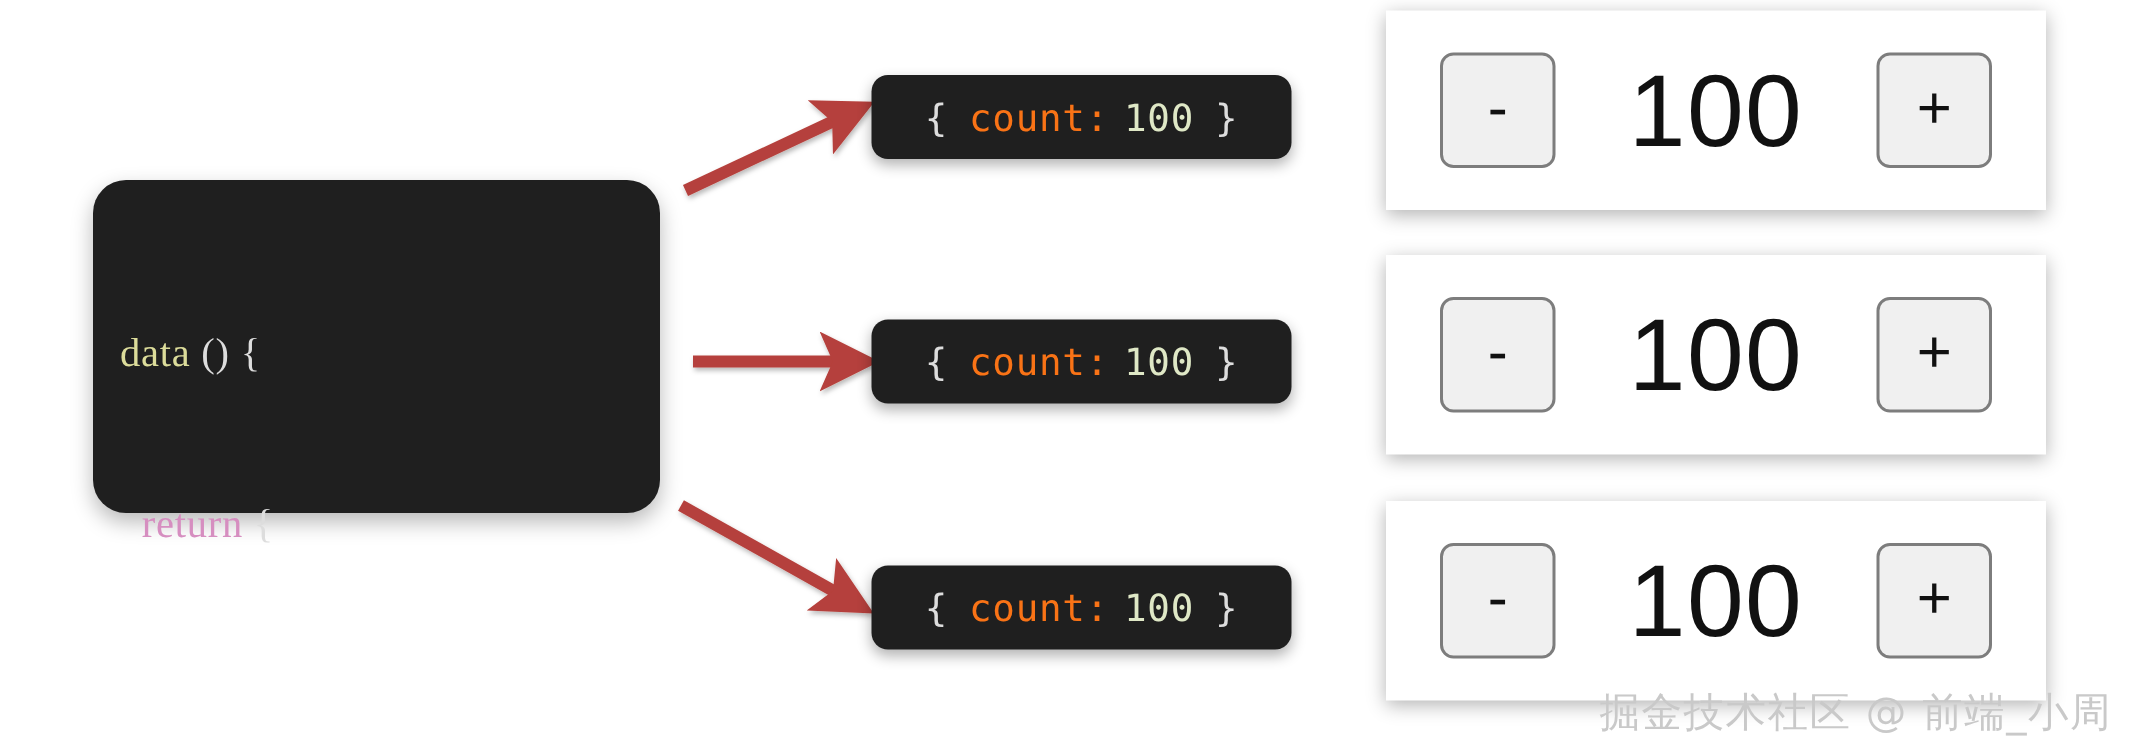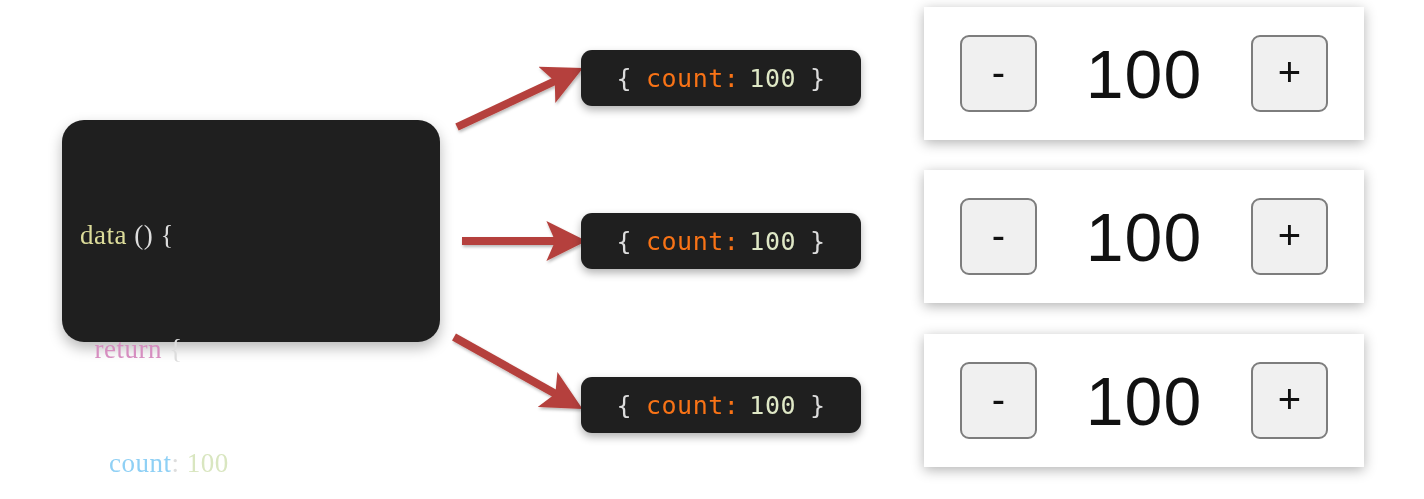--- a/index.html
+++ b/index.html
@@ -141,21 +141,20 @@
   }
 </style>
 </head>
 <body>
 
 <div id="stage">
 
   <div class="code-block">
     <div class="code-line"><span class="tok-fn">data</span><span class="tok-punct"> () {</span></div>
     <div class="code-line"><span class="tok-punct">  </span><span class="tok-kw">return</span><span class="tok-punct"> {</span></div>
-    <div class="code-line"><span class="tok-punct">    </span><span class="tok-prop">count</span><span class="tok-punct">: </span><span class="tok-num">100</span></div>
     
     
   </div>
 
   <svg class="arrows" viewBox="0 0 1424 499">
     <defs>
       <marker id="ah" markerWidth="5" markerHeight="5" refX="3.2" refY="2.5" orient="auto" markerUnits="strokeWidth">
         <path d="M0,0 L5,2.5 L0,5 L1.1,2.5 Z" fill="#b5413c"></path>
       </marker>
       <filter id="softshadow" x="-30%" y="-30%" width="160%" height="160%">
@@ -213,14 +212,15 @@
   <div class="counter-card card-3">
     <div class="step-btn">
         <span>-</span>
       </div>
     <div class="counter-value">100</div>
     <div class="step-btn">
         <span>+</span>
       </div>
   </div>
 
+  <div class="watermark">掘金技术社区 @ 前端_小周</div>
 
 </div>
 
 </body></html>

